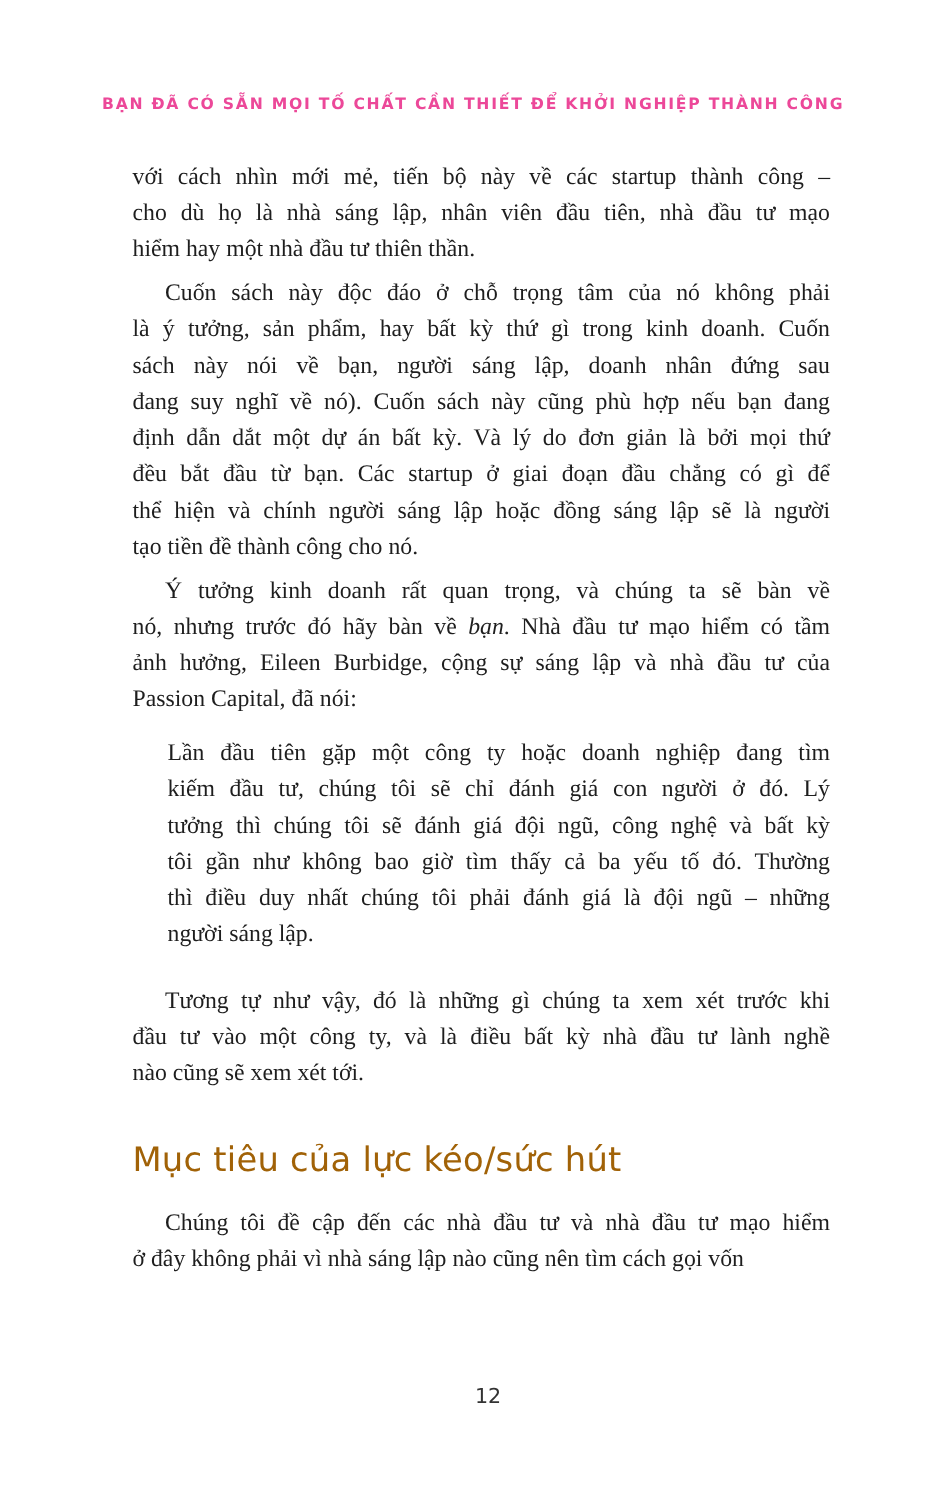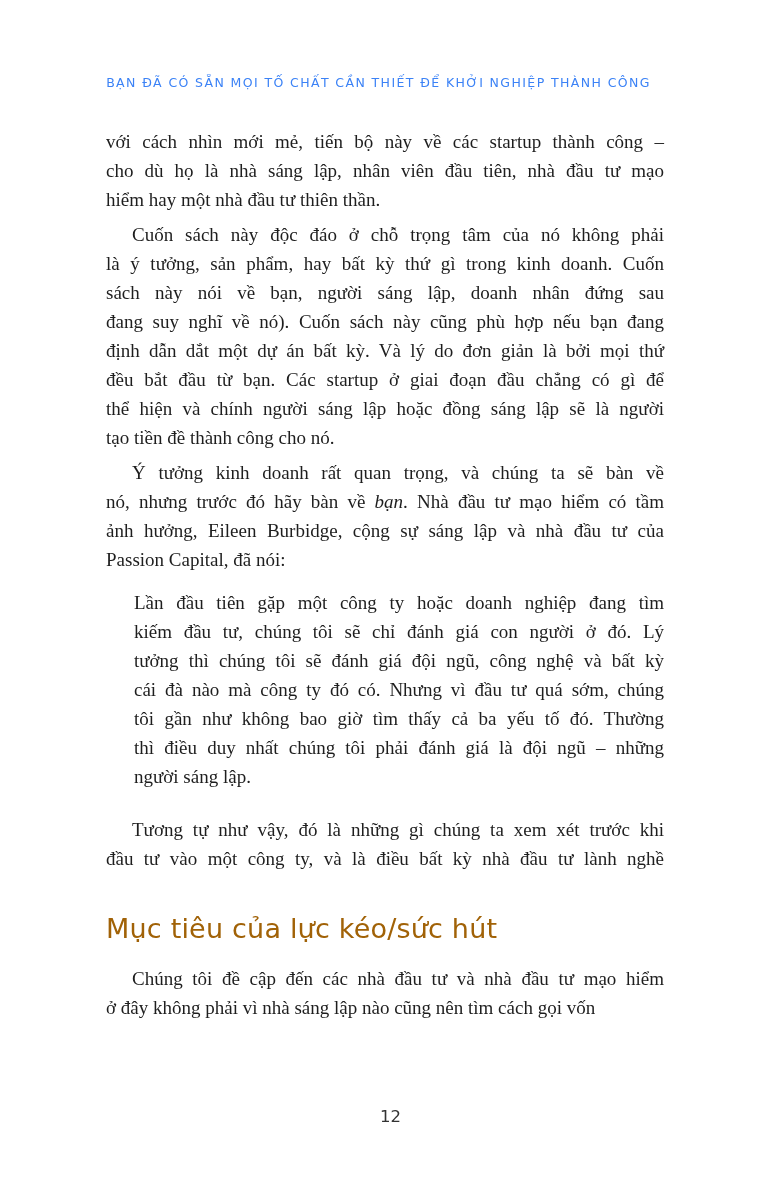--- a/index.html
+++ b/index.html
@@ -8,22 +8,22 @@
     width:757px;height:1200px;
     background:#ffffff;
     overflow:hidden;
   }
   .running-header{
     position:absolute;top:77px;left:0;right:0;
     text-align:center;
     font-family:"DejaVu Sans","Liberation Sans",sans-serif;
     font-size:12.5px;line-height:1;
     letter-spacing:1.4px;
-    color:#3b82f6;
-    font-weight:400;
+    color:#ec4899;
+    font-weight:700;
   }
   .content{
     position:absolute;left:106px;top:127px;width:558px;
     font-family:"Liberation Serif","DejaVu Serif",serif;
     color:#1e1e1e;
   }
   .para{margin:0 0 6px 0;}
   .line{
     font-size:19px;line-height:29px;
     text-align:justify;text-align-last:justify;
@@ -77,28 +77,28 @@
       <div class="para">
         <div class="line indent">Ý tưởng kinh doanh rất quan trọng, và chúng ta sẽ bàn về</div>
         <div class="line"><span>nó, nhưng trước đó hãy bàn về </span><em>bạn</em><span>. Nhà đầu tư mạo hiểm có tầm</span></div>
         <div class="line">ảnh hưởng, Eileen Burbidge, cộng sự sáng lập và nhà đầu tư của</div>
         <div class="line last">Passion Capital, đã nói:</div>
       </div>
       <div class="quote">
         <div class="line">Lần đầu tiên gặp một công ty hoặc doanh nghiệp đang tìm</div>
         <div class="line">kiếm đầu tư, chúng tôi sẽ chỉ đánh giá con người ở đó. Lý</div>
         <div class="line">tưởng thì chúng tôi sẽ đánh giá đội ngũ, công nghệ và bất kỳ</div>
-        <div class="line">cái đà nào mà công ty đó có. Nhưng vì đầu tư quá sớm, chúng</div>
         <div class="line">tôi gần như không bao giờ tìm thấy cả ba yếu tố đó. Thường</div>
         <div class="line">thì điều duy nhất chúng tôi phải đánh giá là đội ngũ – những</div>
         <div class="line last">người sáng lập.</div>
       </div>
       <div class="para">
         <div class="line indent">Tương tự như vậy, đó là những gì chúng ta xem xét trước khi</div>
         <div class="line">đầu tư vào một công ty, và là điều bất kỳ nhà đầu tư lành nghề</div>
+        <div class="line last">nào cũng sẽ xem xét tới.</div>
       </div>
       <div class="section-heading">Mục tiêu của lực kéo/sức hút</div>
       <div class="para">
         <div class="line indent">Chúng tôi đề cập đến các nhà đầu tư và nhà đầu tư mạo hiểm</div>
         <div class="line last">ở đây không phải vì nhà sáng lập nào cũng nên tìm cách gọi vốn</div>
       </div>
     </div>
 
   <div class="page-number">12</div>
 </div>

